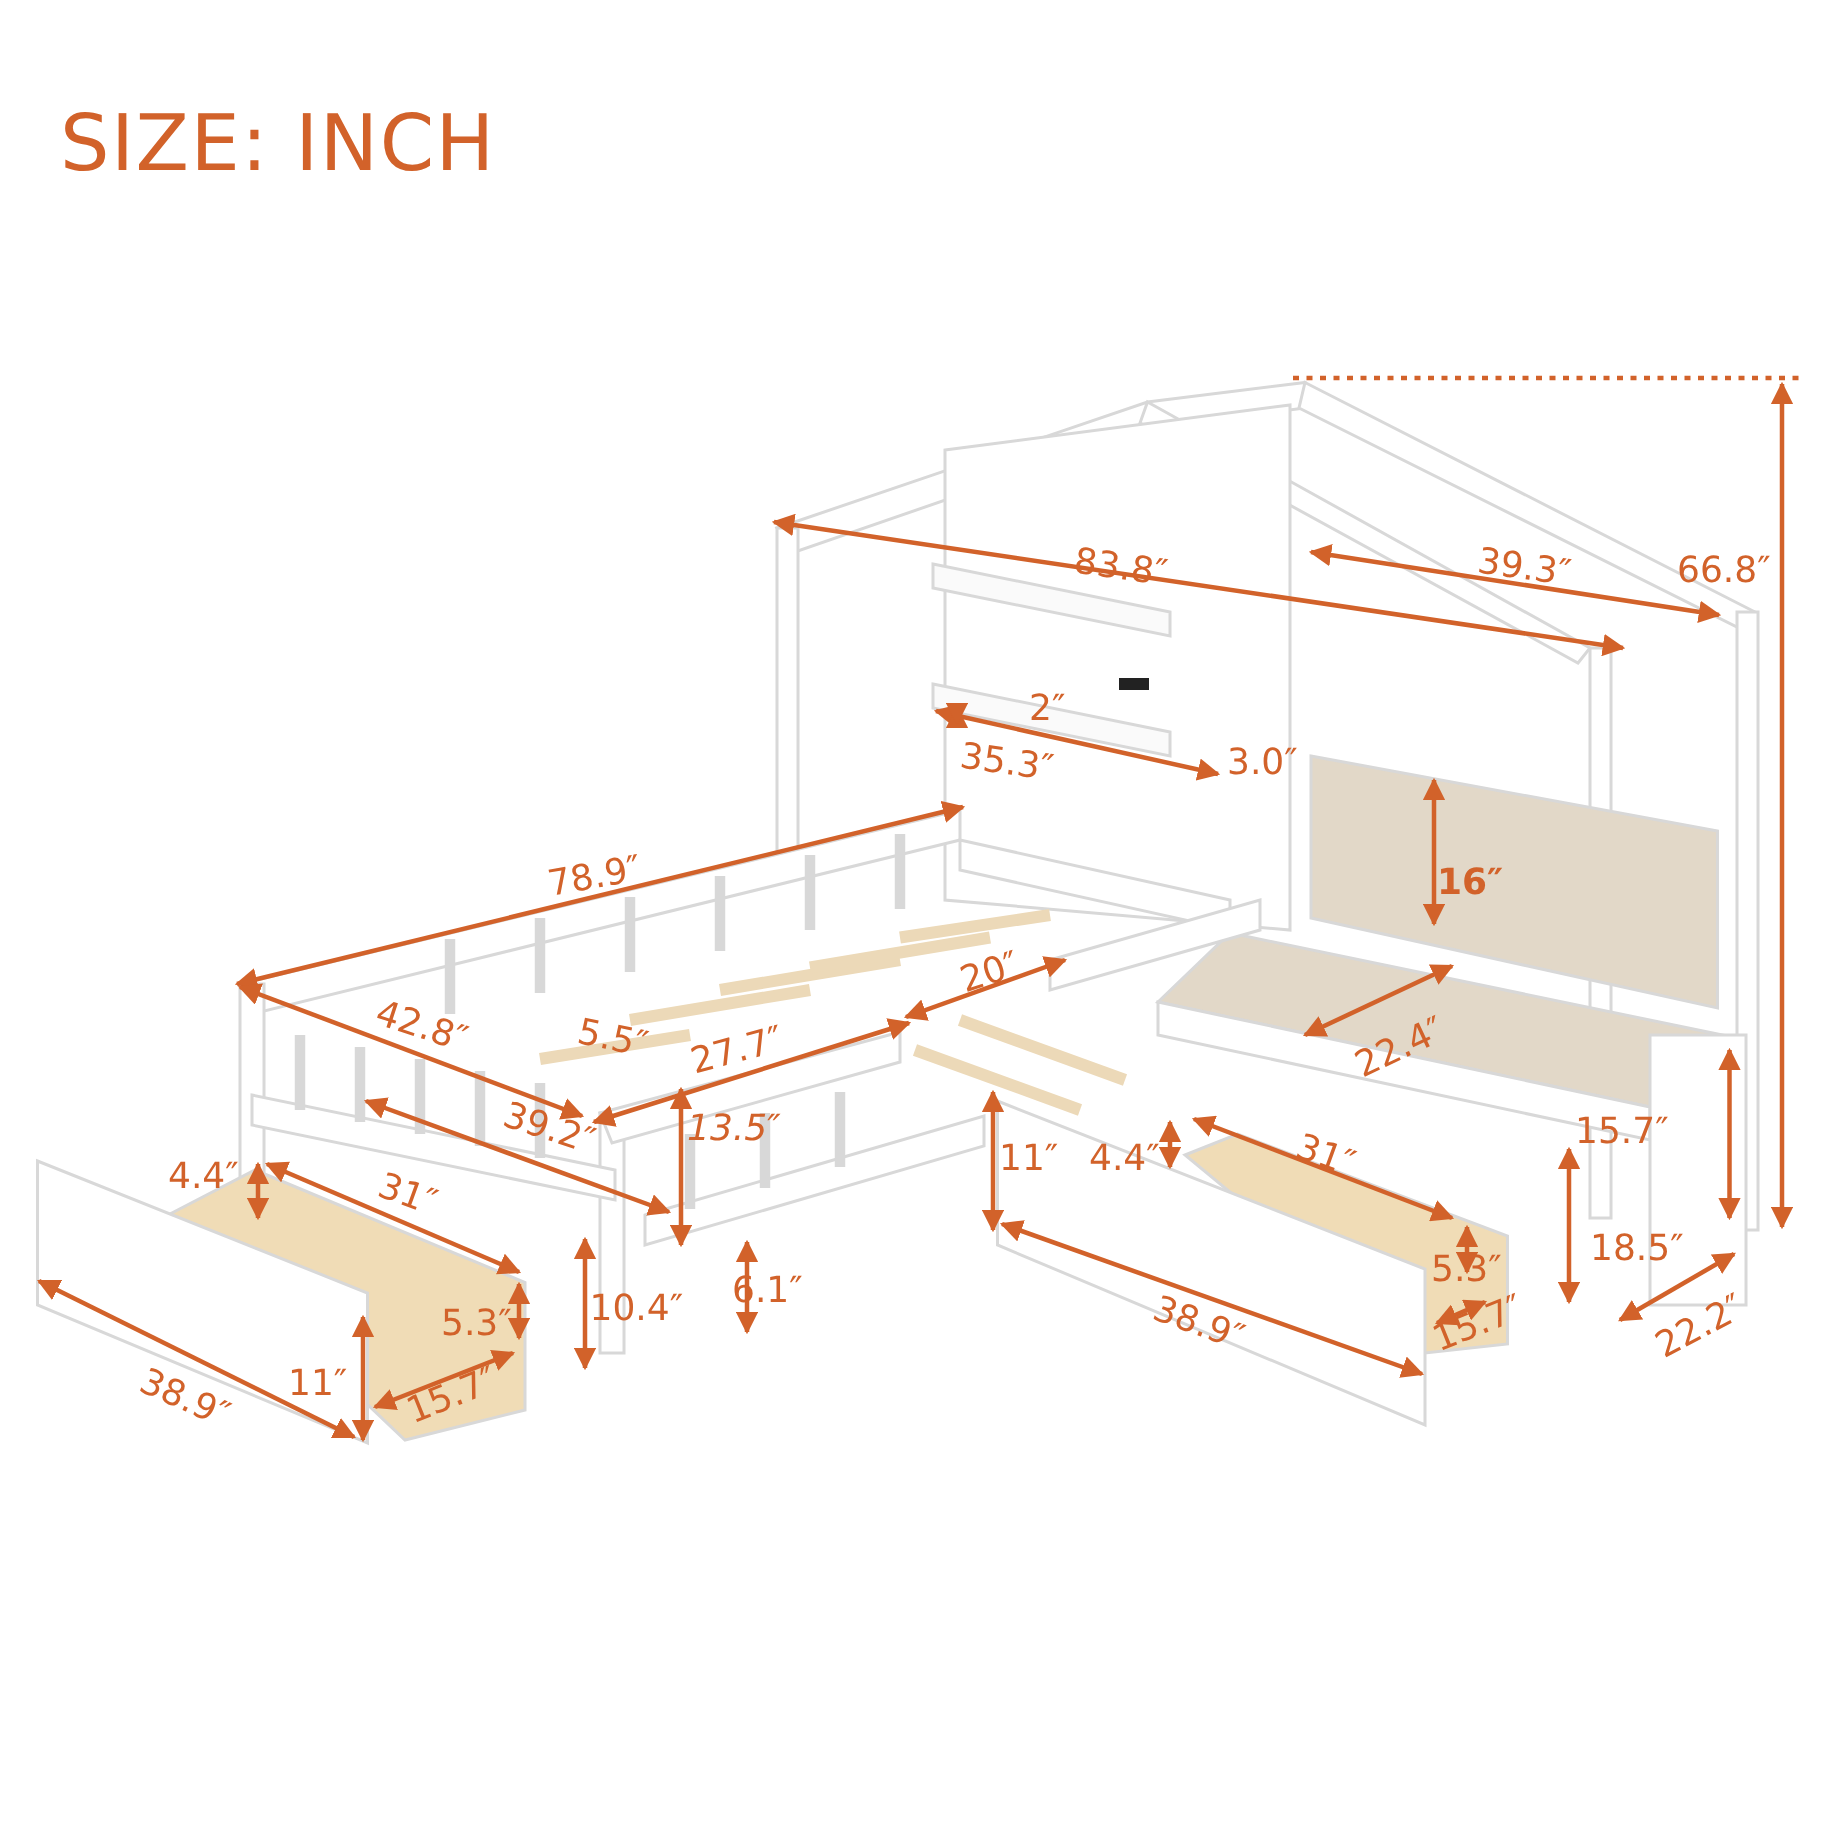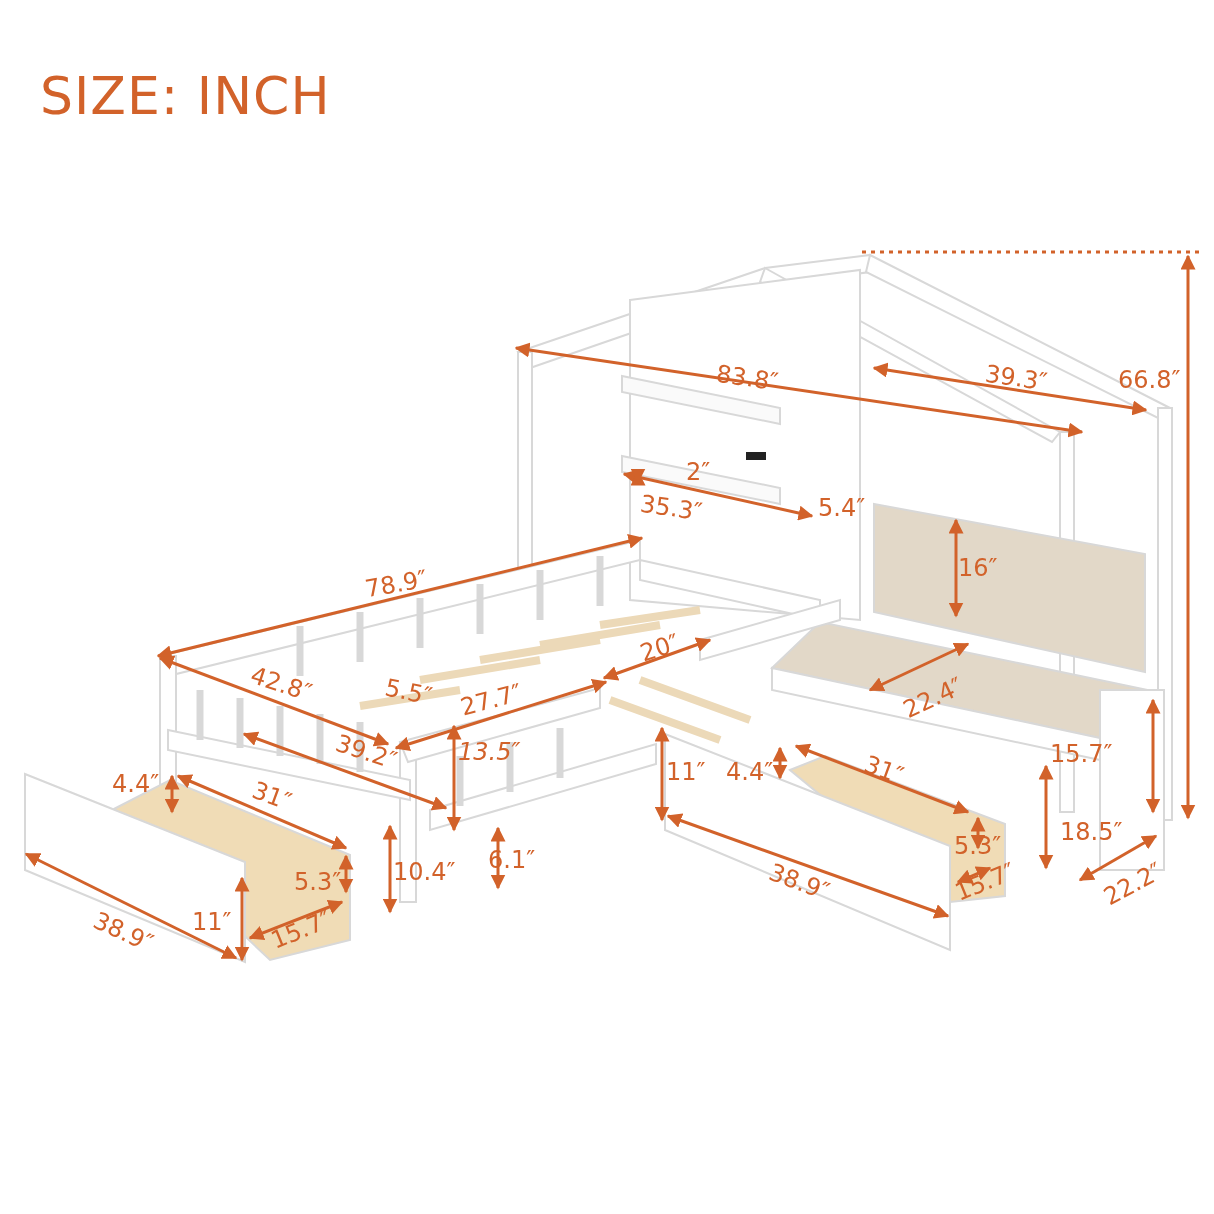--- a/index.html
+++ b/index.html
@@ -118,22 +118,22 @@
     <line x1="498" y1="828" x2="498" y2="888" marker-start="url(#ah)" marker-end="url(#ah)"></line>
   </g>
 </svg>
 
 <div>
   <div class="lbl" style="left:1118px;top:368px;">66.8″</div>
   <div class="lbl" style="left:716px;top:366px;transform:rotate(8deg);">83.8″</div>
   <div class="lbl" style="left:985px;top:366px;transform:rotate(8deg);">39.3″</div>
   <div class="lbl" style="left:686px;top:460px;">2″</div>
   <div class="lbl" style="left:640px;top:496px;transform:rotate(8deg);">35.3″</div>
-  <div class="lbl" style="left:818px;top:496px;">5.4″</div>
-  <div class="lbl" style="left:958px;top:556px;">16″</div>
+  <div class="lbl" style="left:818px;top:496px;">3.0″</div>
+  <div class="lbl" style="left:958px;top:576px;font-weight:bold;">16″</div>
   <div class="lbl" style="left:365px;top:572px;transform:rotate(-10deg);">78.9″</div>
   <div class="lbl" style="left:250px;top:672px;transform:rotate(18deg);">42.8″</div>
   <div class="lbl" style="left:385px;top:680px;transform:rotate(12deg);">5.5″</div>
   <div class="lbl" style="left:460px;top:688px;transform:rotate(-15deg);">27.7″</div>
   <div class="lbl" style="left:640px;top:636px;transform:rotate(-18deg);">20″</div>
   <div class="lbl" style="left:902px;top:686px;transform:rotate(-25deg);">22.4″</div>
   <div class="lbl" style="left:335px;top:740px;transform:rotate(18deg);">39.2″</div>
   <div class="lbl" style="left:458px;top:740px;font-style:italic;">13.5″</div>
   <div class="lbl" style="left:666px;top:760px;">11″</div>
   <div class="lbl" style="left:726px;top:760px;">4.4″</div>

